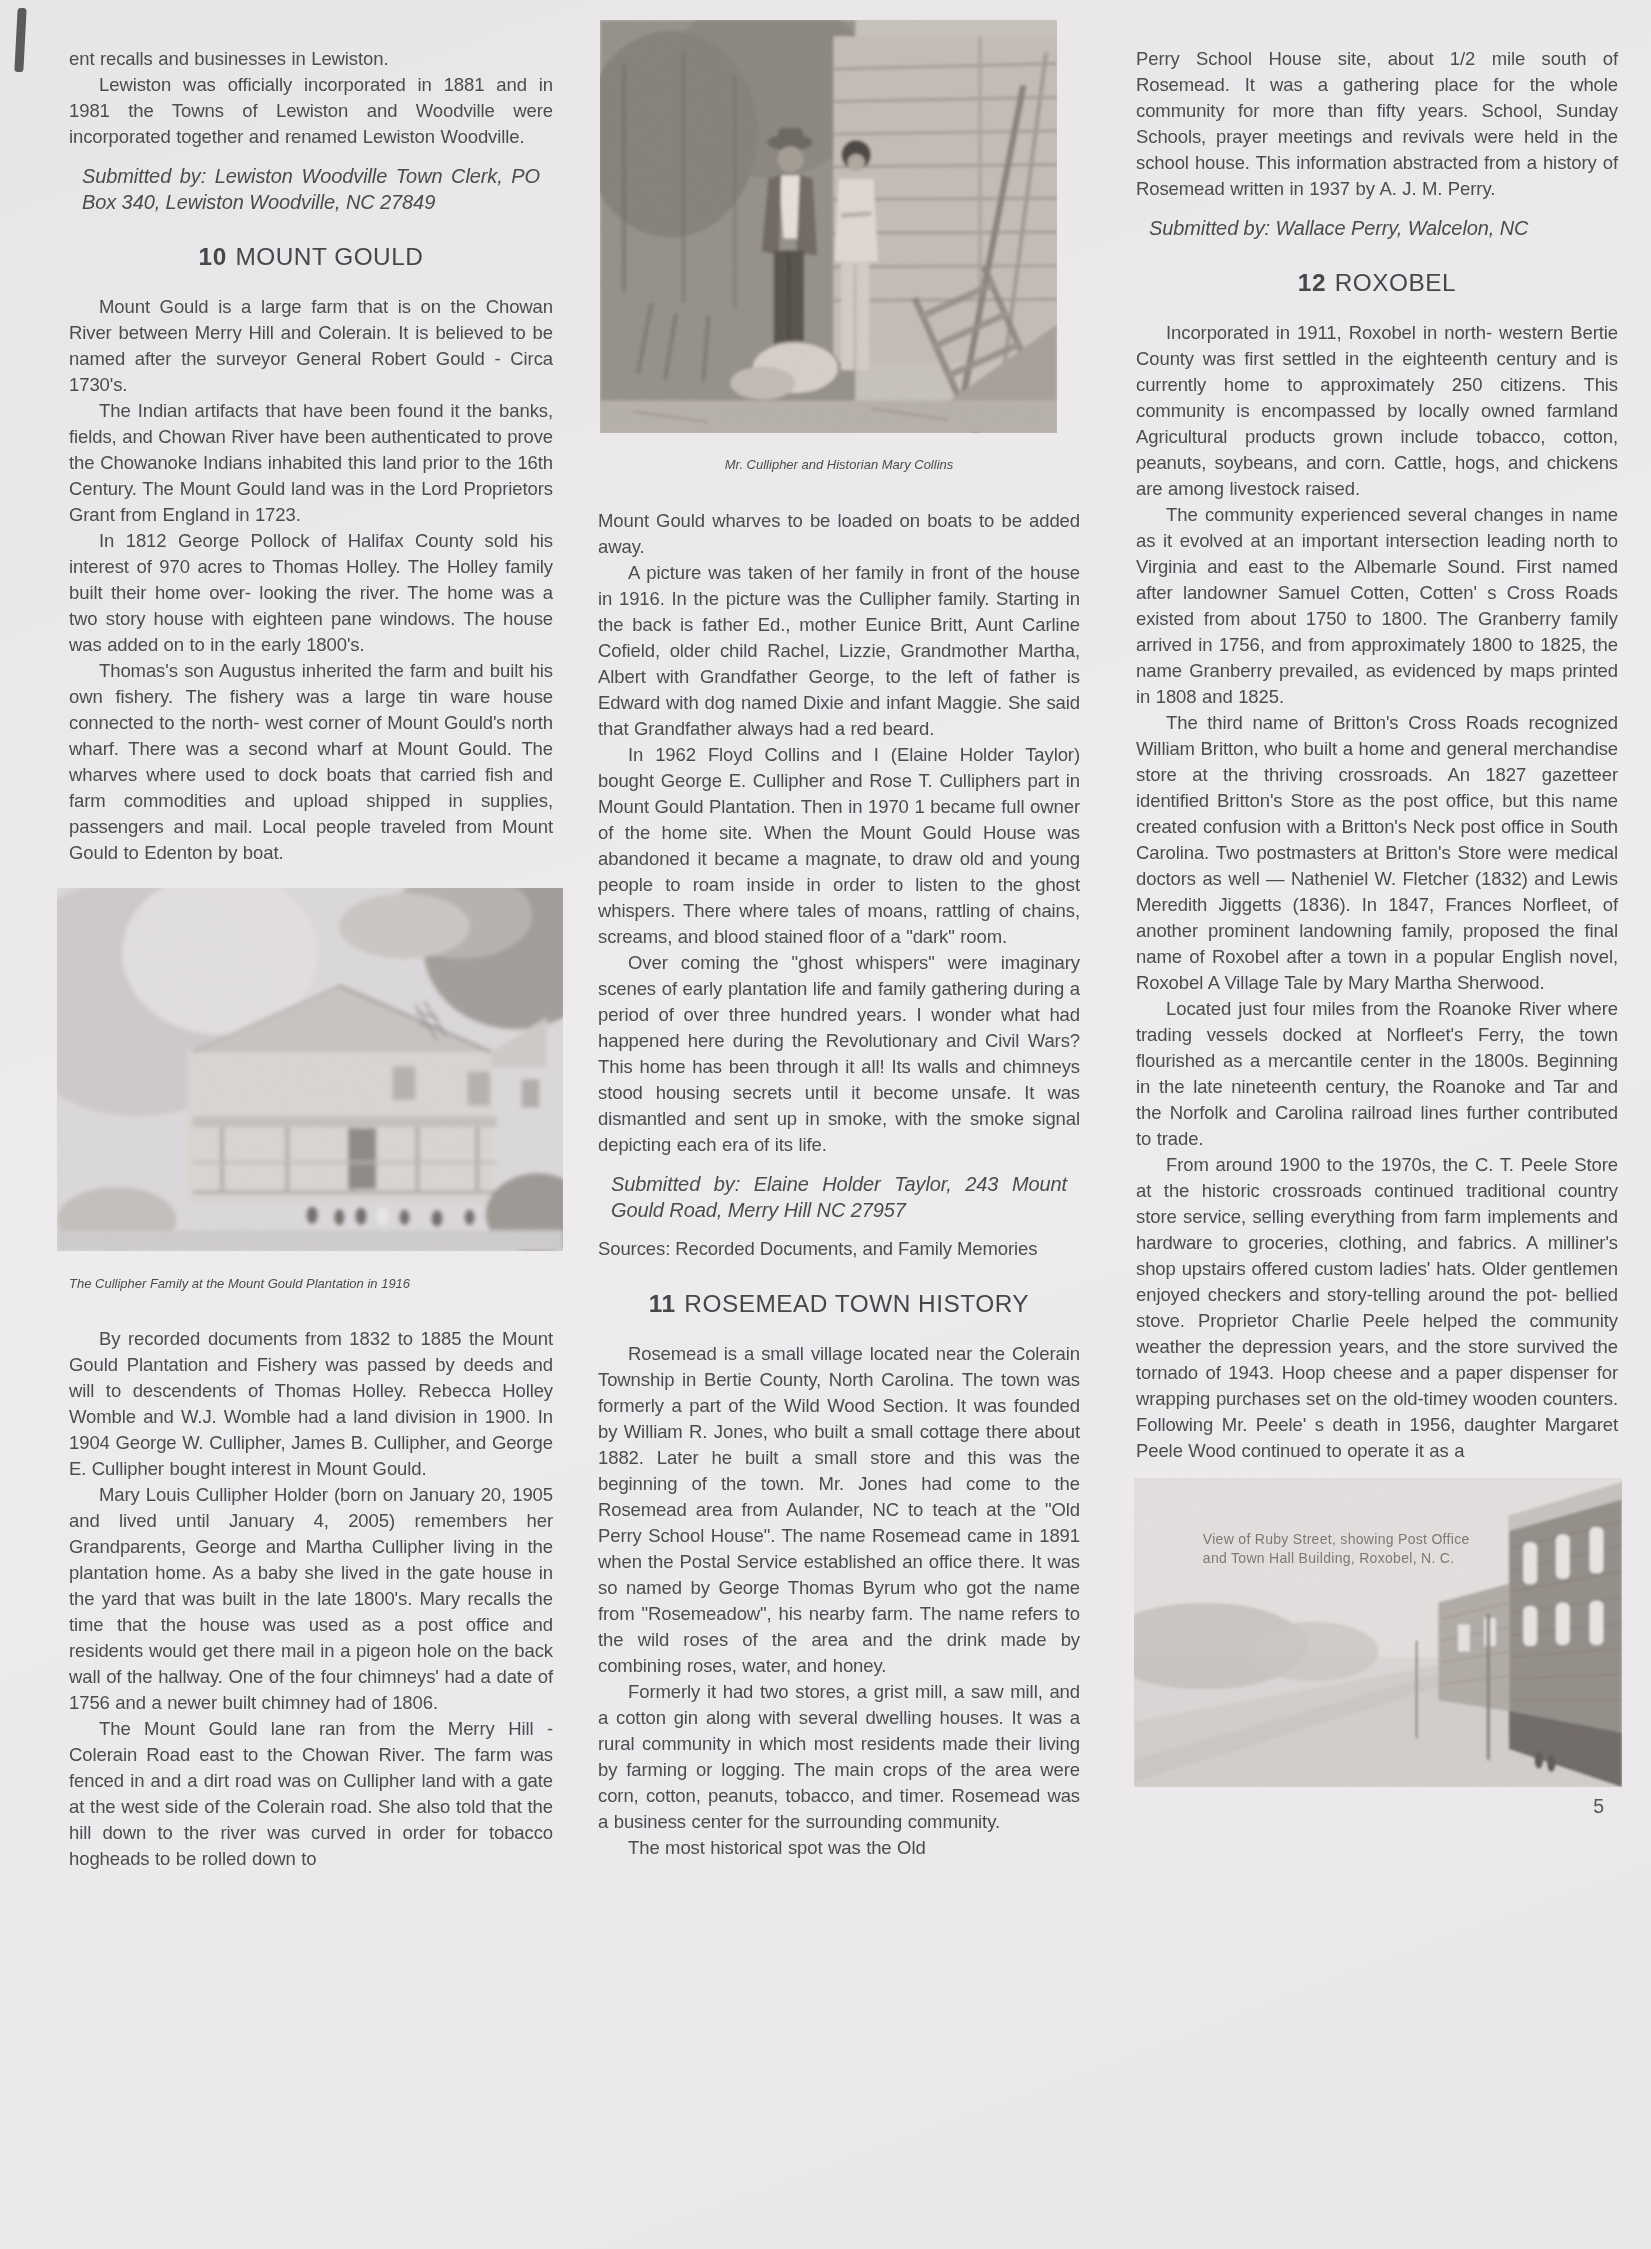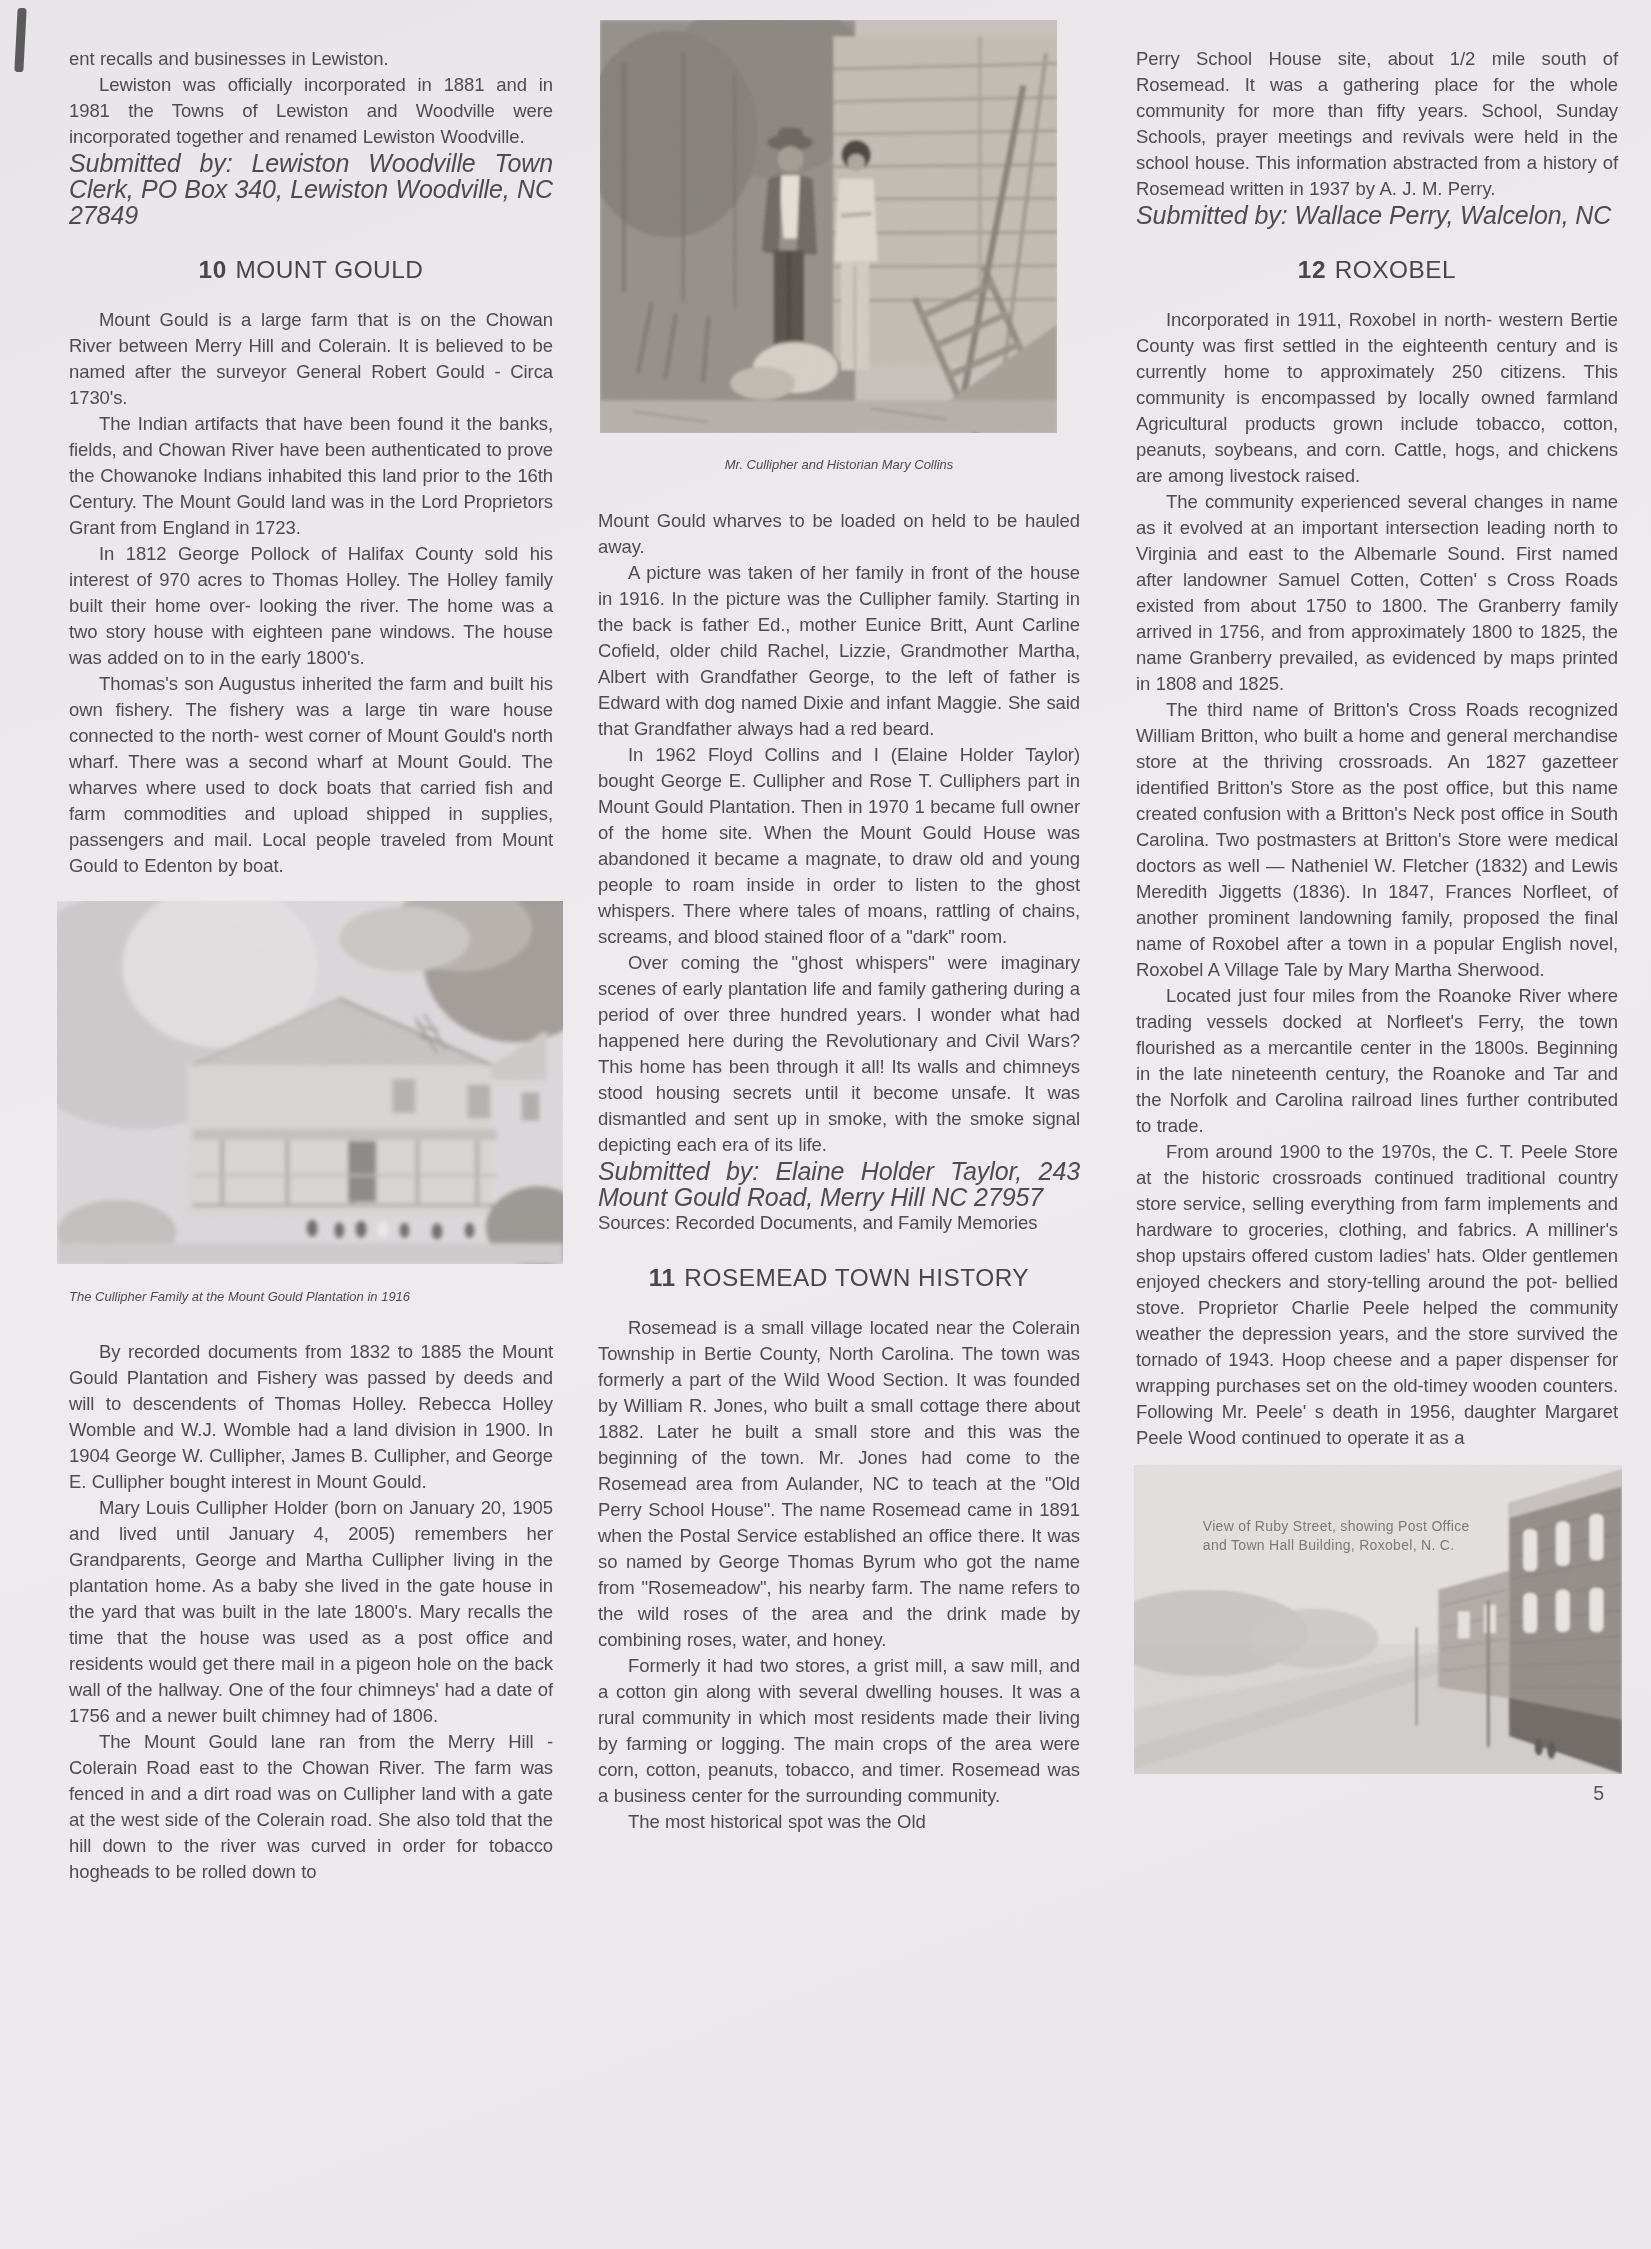--- a/index.html
+++ b/index.html
@@ -13,21 +13,21 @@
   .page{position:absolute;inset:0;overflow:hidden;}
   .scan-edge{position:absolute;left:16.3px;top:7.6px;width:8.7px;height:64px;
     background:#2e2c2d;opacity:.75;transform:rotate(3deg);border-radius:3.3px;}
   .col{position:absolute;}
   .col-left{left:69px;top:46px;width:484px;}
   .col-mid{left:598px;top:19.5px;width:482px;}
   .col-right{left:1136px;top:46px;width:482px;}
   p.body{margin:0;font-size:18.5px;line-height:26px;text-align:justify;
     text-indent:30px;letter-spacing:-0.1px;word-spacing:0.5px;}
   p.cont{text-indent:0;}
-  p.credit{margin:0;font-style:italic;font-size:25px;line-height:26px;
+  p.credit{margin:13px;font-style:italic;font-size:20px;line-height:26px;
     text-align:justify;text-indent:0;letter-spacing:-0.1px;}
   p.sources{margin:0;font-size:18.5px;line-height:26px;text-align:justify;text-indent:0;letter-spacing:-0.1px;}
   h2.sec{margin:28px 0 23px;font-size:24.4px;line-height:28px;text-align:center;
     font-weight:normal;letter-spacing:0.5px;color:#474649;}
   h2.sec .num{font-weight:bold;margin-right:8.7px;}
   .caption{font-style:italic;font-size:13px;line-height:25.5px;margin:19.5px 0 0 0;
     text-indent:0;text-align:left;}
   .cap-center{text-align:center;}
   .cap-justify{text-align:justify;}
   .photo{position:relative;background:#000000;overflow:hidden;}
@@ -194,21 +194,21 @@
             <line x1="60" y1="720" x2="200" y2="740"></line>
               <line x1="500" y1="715" x2="640" y2="735"></line>
           </g>
         </g>
         <rect width="842" height="760" filter="url(#g1)" opacity="0.22"></rect>
       </svg>
     </figure>
     <p class="caption cap-center">Mr. Cullipher and Historian Mary Collins</p>
 
     <div class="spacer-lg"></div>
-    <p class="body cont">Mount Gould wharves to be loaded on held to be hauled away.</p>
+    <p class="body cont">Mount Gould wharves to be loaded on boats to be added away.</p>
     <p class="body">A picture was taken of her family in front of the house in 1916. In the picture was the Cullipher family. Starting in the back is father Ed., mother Eunice Britt, Aunt Carline Cofield, older child Rachel, Lizzie, Grandmother Martha, Albert with Grandfather George, to the left of father is Edward with dog named Dixie and infant Maggie. She said that Grandfather always had a red beard.</p>
     <p class="body">In 1962 Floyd Collins and I (Elaine Holder Taylor) bought George E. Cullipher and Rose T. Culliphers part in Mount Gould Plantation. Then in 1970 1 became full owner of the home site. When the Mount Gould House was abandoned it became a magnate, to draw old and young people to roam inside in order to listen to the ghost whispers. There where tales of moans, rattling of chains, screams, and blood stained floor of a "dark" room.</p>
     <p class="body">Over coming the "ghost whispers" were imaginary scenes of early plantation life and family gathering during a period of over three hundred years. I wonder what had happened here during the Revolutionary and Civil Wars? This home has been through it all! Its walls and chimneys stood housing secrets until it become unsafe. It was dismantled and sent up in smoke, with the smoke signal depicting each era of its life.</p>
     <p class="credit">Submitted by: Elaine Holder Taylor, 243 Mount Gould Road, Merry Hill NC 27957</p>
     <p class="sources">Sources: Recorded Documents, and Family Memories</p>
     <h2 class="sec">
       <span class="num">11</span><span>ROSEMEAD TOWN HISTORY</span>
     </h2>
     <p class="body">Rosemead is a small village located near the Colerain Township in Bertie County, North Carolina. The town was formerly a part of the Wild Wood Section. It was founded by William R. Jones, who built a small cottage there about 1882. Later he built a small store and this was the beginning of the town. Mr. Jones had come to the Rosemead area from Aulander, NC to teach at the "Old Perry School House". The name Rosemead came in 1891 when the Postal Service established an office there. It was so named by George Thomas Byrum who got the name from "Rosemeadow", his nearby farm. The name refers to the wild roses of the area and the drink made by combining roses, water, and honey.</p>
     <p class="body">Formerly it had two stores, a grist mill, a saw mill, and a cotton gin along with several dwelling houses. It was a rural community in which most residents made their living by farming or logging. The main crops of the area were corn, cotton, peanuts, tobacco, and timer. Rosemead was a business center for the surrounding community.</p>

